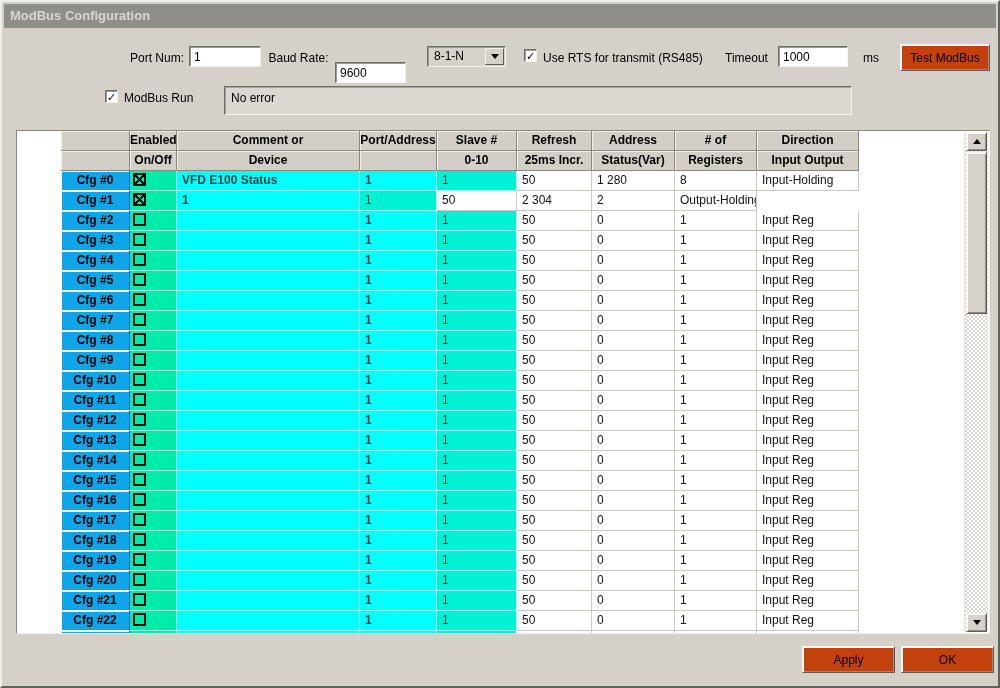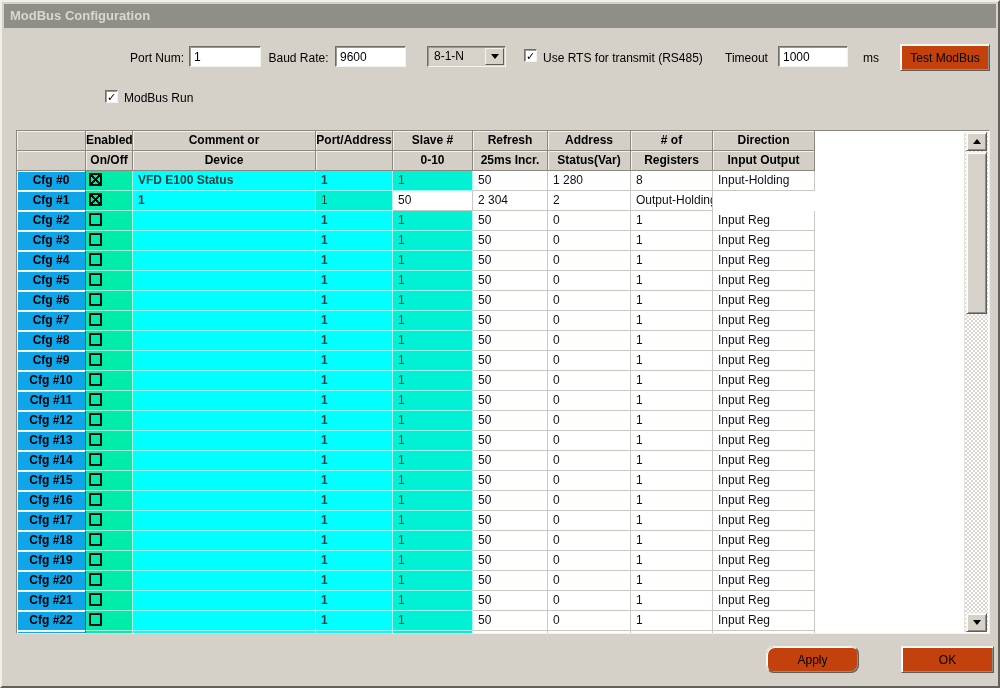--- a/index.html
+++ b/index.html
@@ -32,21 +32,21 @@
     font-size:11px;line-height:12px;text-align:center;color:#000;box-sizing:border-box;}
   .chk .tick{visibility:hidden;font-weight:bold;}
   .chk.checked .tick{visibility:visible;}
   .statusbox{position:absolute;left:222px;top:84px;width:628px;height:29px;background:#DBD8D1;
     border:1px solid;border-color:#706E68 #F5F3ED #F5F3ED #706E68;
     box-shadow:inset 1px 1px 0 #A5A39B;box-sizing:border-box;font-size:12px;padding:4px 6px;}
   
   .tablebox{position:absolute;left:14px;top:128px;width:974px;height:504px;background:#FFFFFF;
     border:1px solid;border-color:#8B887F #F4F1EA #F4F1EA #8B887F;box-sizing:border-box;overflow:hidden;}
   .grid{position:absolute;left:0;top:0;}
-  .trow{display:grid;grid-template-columns:69px 47px 183px 77px 80px 75px 83px 82px 102px;height:20px;}
+  .trow{display:grid;grid-template-columns:69px 47px 183px 77px 80px 75px 83px 82px 102px;height:20px;padding-left:44px;}
   .trow.partial{height:3px;overflow:hidden;}
   .cell{font-size:12px;overflow:hidden;white-space:nowrap;box-sizing:border-box;line-height:19px;}
   .hcell{background:#D3CFC7;font-weight:bold;text-align:center;color:#000;
     border-right:1px solid #8B887F;border-bottom:1px solid #8B887F;
     box-shadow:inset 1px 1px 0 #F4F1EA;}
   .rowhdr{background:#0ea5e9;font-weight:bold;text-align:center;color:#000;
     border-right:1px solid #1d4ed8;border-bottom:1px solid #FFFFFF;
     box-shadow:inset 1px 1px 0 #F4F1EA;}
   .c-en{background:#00ECA9;border-right:1px solid rgba(255,255,255,.7);border-bottom:1px solid rgba(255,255,255,.6);}
   .c-cyan{background:#00FFFF;border-right:1px solid rgba(255,255,255,.7);border-bottom:1px solid rgba(255,255,255,.6);
@@ -75,36 +75,39 @@
 <body>
 
 <div class="window">
   <div class="titlebar">
     <span>ModBus Configuration</span>
   </div>
 
   <div class="lbl" style="left:118px;top:49px;width:64px;text-align:right;">Port Num:</div>
   <input class="tb-input" style="left: 187px; top: 44px; width: 72px; height: 21px;" value="1">
   <div class="lbl" style="left:263px;top:49px;width:67px;text-align:center;">Baud Rate:</div>
-  <input class="tb-input" style="left: 333px; top: 44px; width: 71px; height: 21px;" value="9600">
+  <input class="tb-input" style="left: 333px; top: 60px; width: 71px; height: 21px;" value="9600">
   <div class="combo" style="left:425px;top:44px;width:79px;height:21px;">
     <span class="val">8-1-N</span>
     <span class="drop">
         <span class="arrow-down"></span>
       </span>
   </div>
   <div class="chk checked" style="left:522px;top:47px;"><span class="tick">✓</span></div>
   <div class="lbl" style="left:541px;top:49px;">Use RTS for transmit (RS485)</div>
   <div class="lbl" style="left:723px;top:49px;">Timeout</div>
   <input class="tb-input" style="left: 776px; top: 44px; width: 70px; height: 21px;" value="1000">
   <div class="lbl" style="left:861px;top:49px;">ms</div>
   <div class="btn" style="left:898px;top:42px;width:90px;height:27px;">Test ModBus</div>
 
   <div class="chk checked" style="left:103px;top:88px;"><span class="tick">✓</span></div>
   <div class="lbl" style="left:122px;top:89px;font-weight:bold;font-weight:normal;">ModBus Run</div>
+  <div class="statusbox">
+    <span>No error</span>
+  </div>
 
   <div class="tablebox">
     <div class="grid">
       <div class="trow">
         <div class="cell hcell"></div>
         <div class="cell hcell">Enabled</div>
         <div class="cell hcell">Comment or</div>
         <div class="cell hcell">Port/Address</div>
         <div class="cell hcell">Slave #</div>
         <div class="cell hcell">Refresh</div>
@@ -439,15 +442,15 @@
       <div class="sbtn" style="top:0;">
           <span class="arrow-up"></span>
         </div>
       <div class="sthumb"></div>
       <div class="sbtn" style="bottom:0;">
           <span class="arrow-down"></span>
         </div>
     </div>
   </div>
 
-  <div class="btn" style="left:764px;top:644px;width:93px;height:27px;border-radius:8px;">Apply</div>
+  <div class="btn" style="left:800px;top:644px;width:93px;height:27px;">Apply</div>
   <div class="btn" style="left:899px;top:644px;width:93px;height:27px;">OK</div>
 </div>
 
 </body></html>

